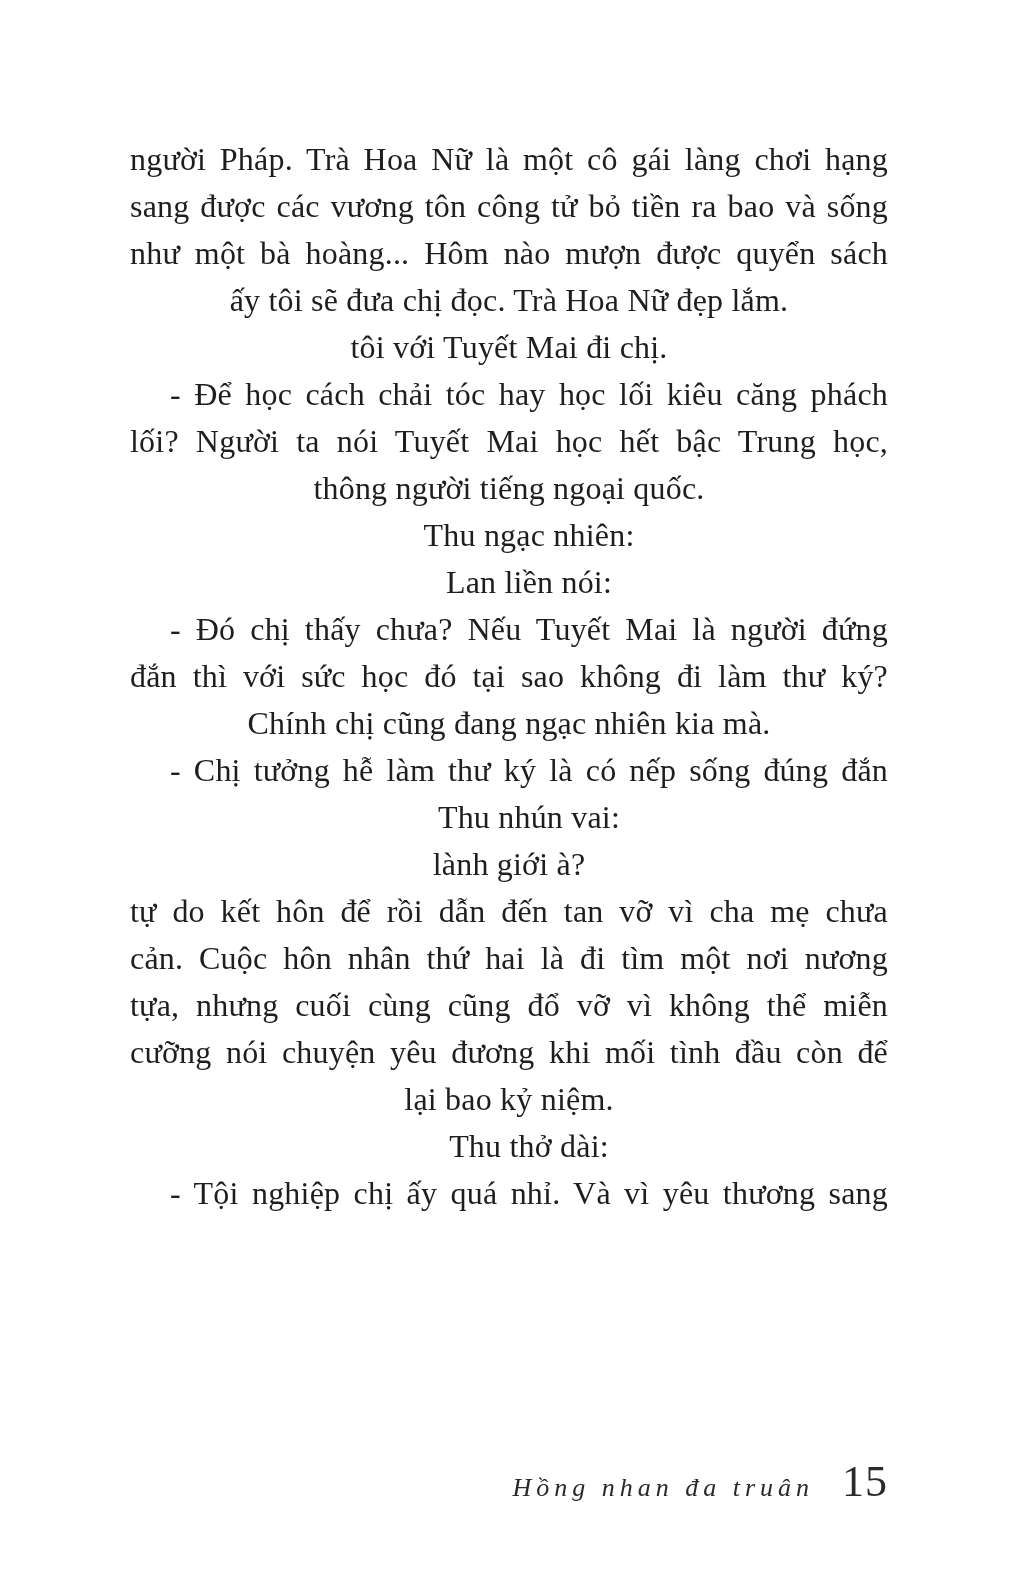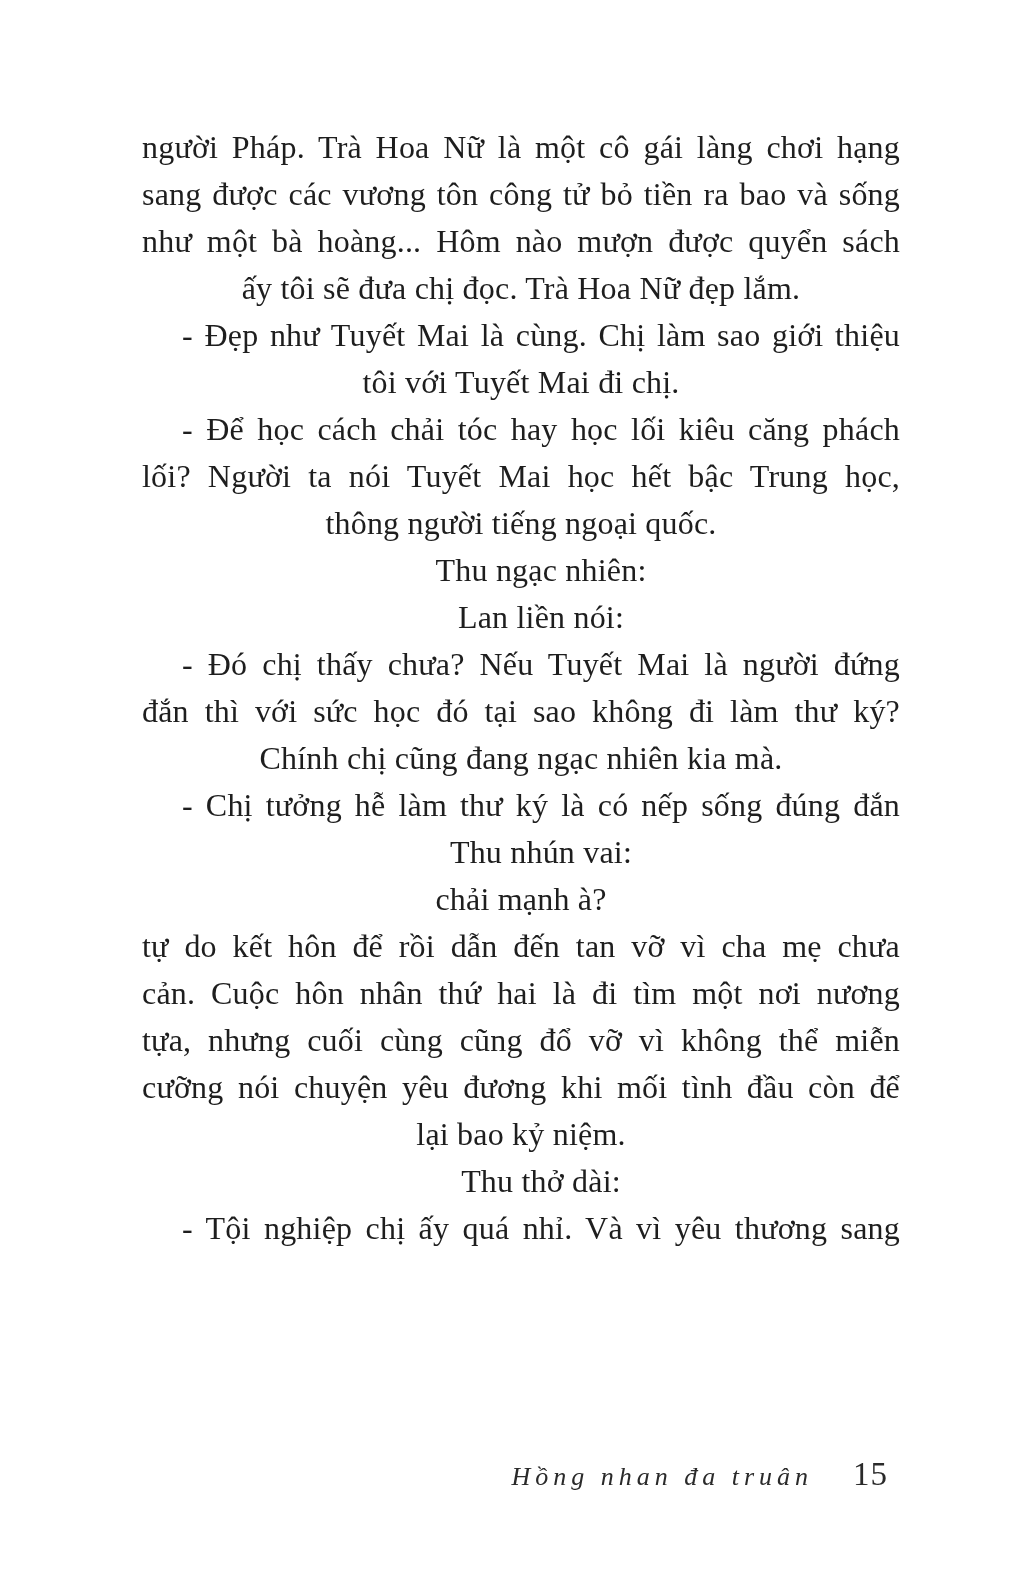--- a/index.html
+++ b/index.html
@@ -16,23 +16,22 @@
   }
   .page {
     position: absolute;
     inset: 0;
     background: #ffffff;
     color: #1e1e1e;
   }
   .body-text {
     position: absolute;
     left: 130px;
-    top: 124px;
+    top: 136px;
     width: 758px;
-    margin-left: 12px;
   }
   .line {
     font-size: 32px;
     line-height: 47px;
     height: 47px;
     white-space: normal;
     text-align: center;
     letter-spacing: 0.2px;
     color: #1e1e1e;
   }
@@ -46,58 +45,56 @@
   }
   .footer {
     position: absolute;
     left: 130px;
     top: 1456px;
     width: 758px;
     display: flex;
     justify-content: flex-end;
     align-items: baseline;
     color: #2a2a2a;
-    gap: 12px;
   }
   .running-title {
     font-style: italic;
     font-size: 26px;
     letter-spacing: 5px;
   }
   .page-number {
-    font-size: 33px;
+    font-size: 44px;
     margin-left: 28px;
     letter-spacing: 1px;
     font-style: normal;
   }
 </style>
 </head>
 <body>
 
 <div class="page">
 
   <div class="body-text">
 
   <div class="line just">người Pháp. Trà Hoa Nữ là một cô gái làng chơi hạng</div>
       <div class="line just">sang được các vương tôn công tử bỏ tiền ra bao và sống</div>
       <div class="line just">như một bà hoàng... Hôm nào mượn được quyển sách</div>
       <div class="line">ấy tôi sẽ đưa chị đọc. Trà Hoa Nữ đẹp lắm.</div>
-      <div class="line just indent">- Đẹp như Tuyết Mai là cùng. Chị làm sao giới thiệu</div>
       <div class="line">tôi với Tuyết Mai đi chị.</div>
       <div class="line just indent">- Để học cách chải tóc hay học lối kiêu căng phách</div>
       <div class="line just">lối? Người ta nói Tuyết Mai học hết bậc Trung học,</div>
       <div class="line">thông người tiếng ngoại quốc.</div>
       <div class="line indent">Thu ngạc nhiên:</div>
       <div class="line indent">Lan liền nói:</div>
       <div class="line just indent">- Đó chị thấy chưa? Nếu Tuyết Mai là người đứng</div>
       <div class="line just">đắn thì với sức học đó tại sao không đi làm thư ký?</div>
       <div class="line">Chính chị cũng đang ngạc nhiên kia mà.</div>
       <div class="line just indent">- Chị tưởng hễ làm thư ký là có nếp sống đúng đắn</div>
       <div class="line indent">Thu nhún vai:</div>
-      <div class="line">chải mạnh à?</div>
+      <div class="line">lành giới à?</div>
       <div class="line just">tự do kết hôn để rồi dẫn đến tan vỡ vì cha mẹ chưa</div>
       <div class="line just">cản. Cuộc hôn nhân thứ hai là đi tìm một nơi nương</div>
       <div class="line just">tựa, nhưng cuối cùng cũng đổ vỡ vì không thể miễn</div>
       <div class="line just">cưỡng nói chuyện yêu đương khi mối tình đầu còn để</div>
       <div class="line">lại bao kỷ niệm.</div>
       <div class="line indent">Thu thở dài:</div>
       <div class="line just indent">- Tội nghiệp chị ấy quá nhỉ. Và vì yêu thương sang</div>
     </div>
 
   <div class="footer">

